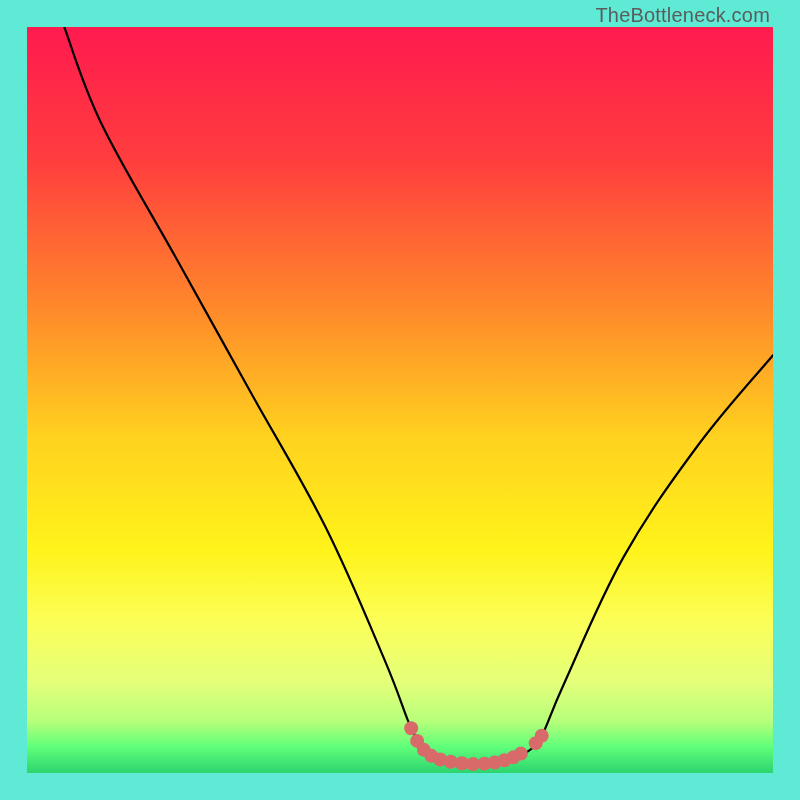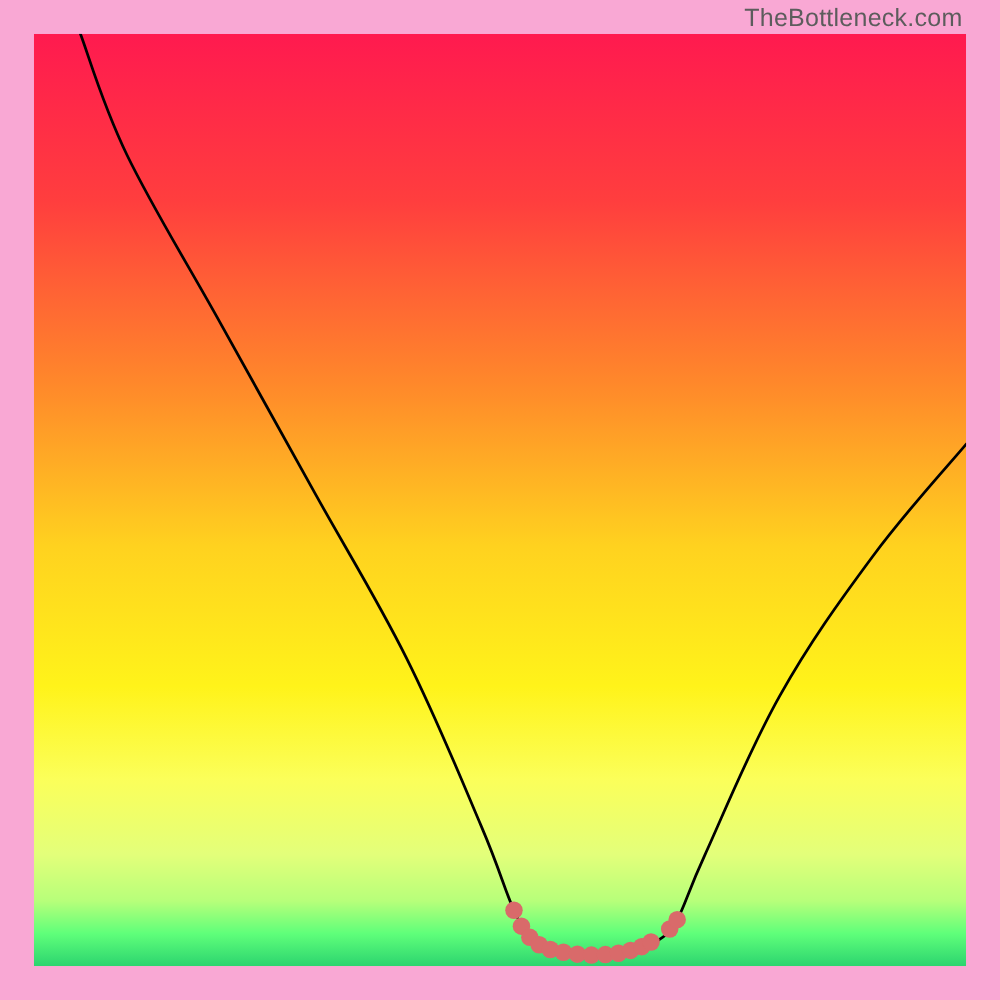--- a/index.html
+++ b/index.html
@@ -7,21 +7,21 @@
     padding: 0;
     width: 800px;
     height: 800px;
     background: #000;
     overflow: hidden;
   }
   .stage {
     position: relative;
     width: 800px;
     height: 800px;
-    background: #f9a8d4;
+    background: #5eead4;
   }
   .plot-area {
     position: absolute;
     left: 27px;
     top: 27px;
     width: 746px;
     height: 746px;
     overflow: hidden;
   }
   .gradient {

